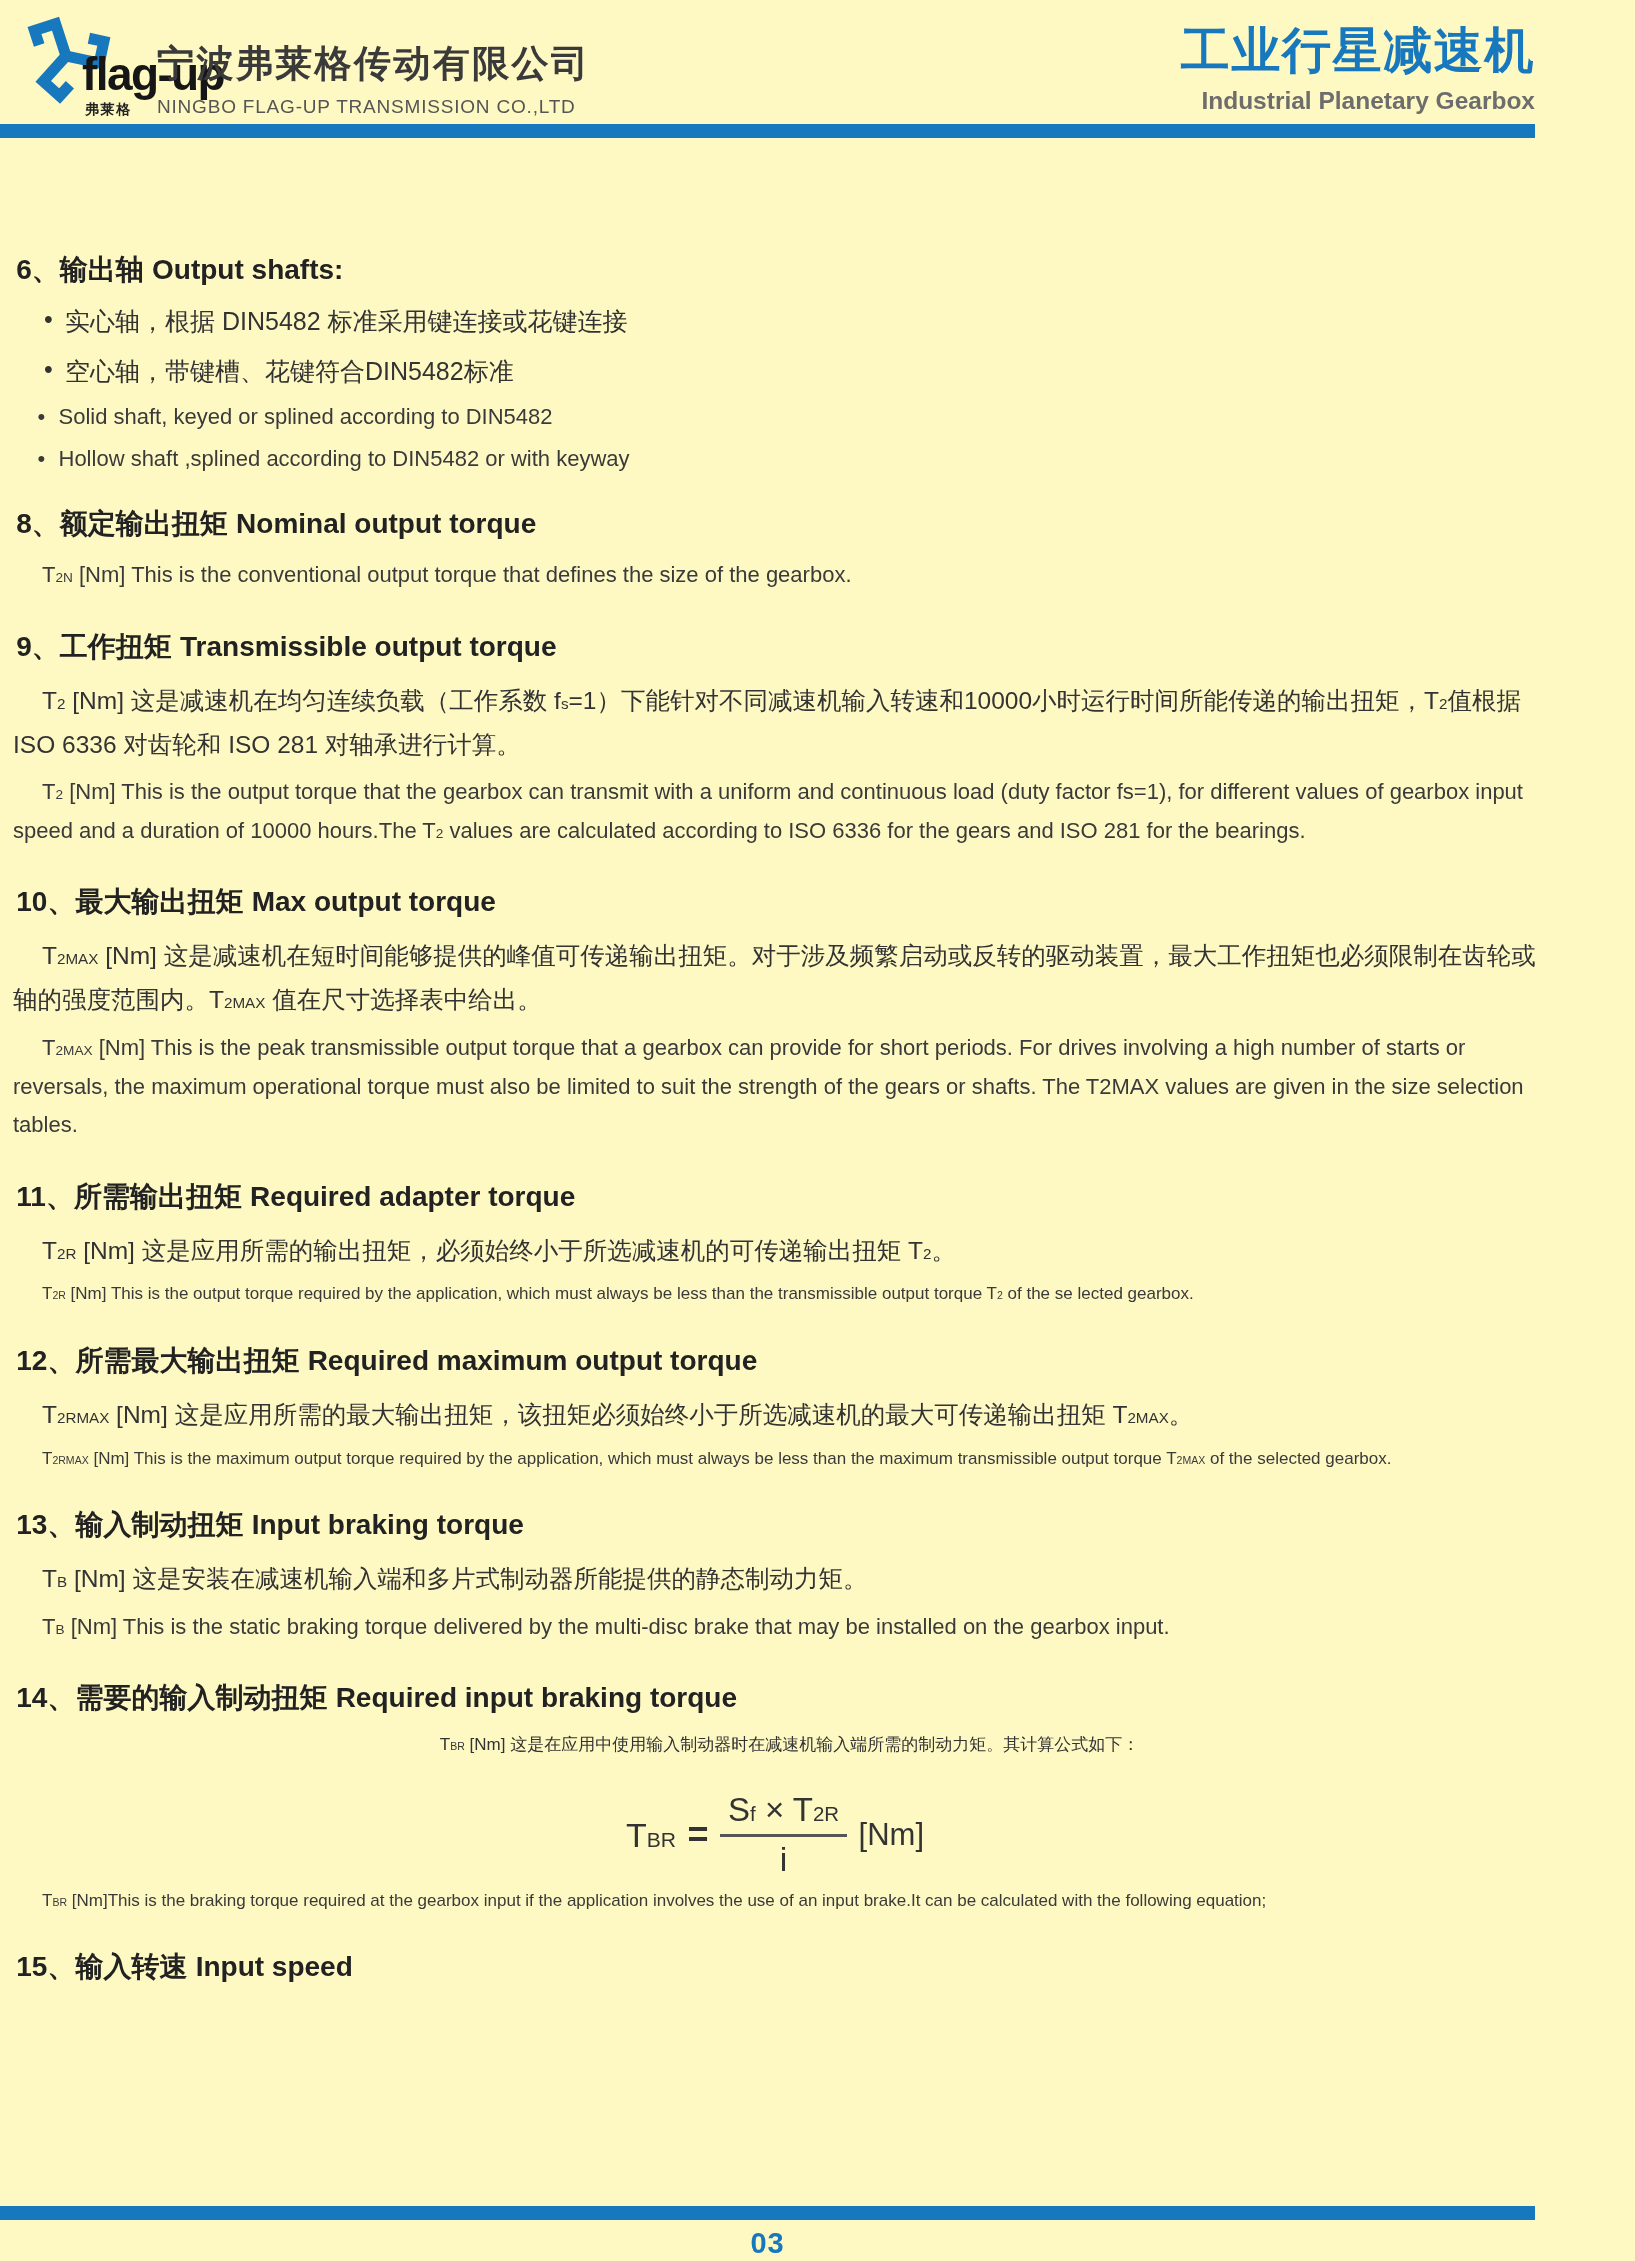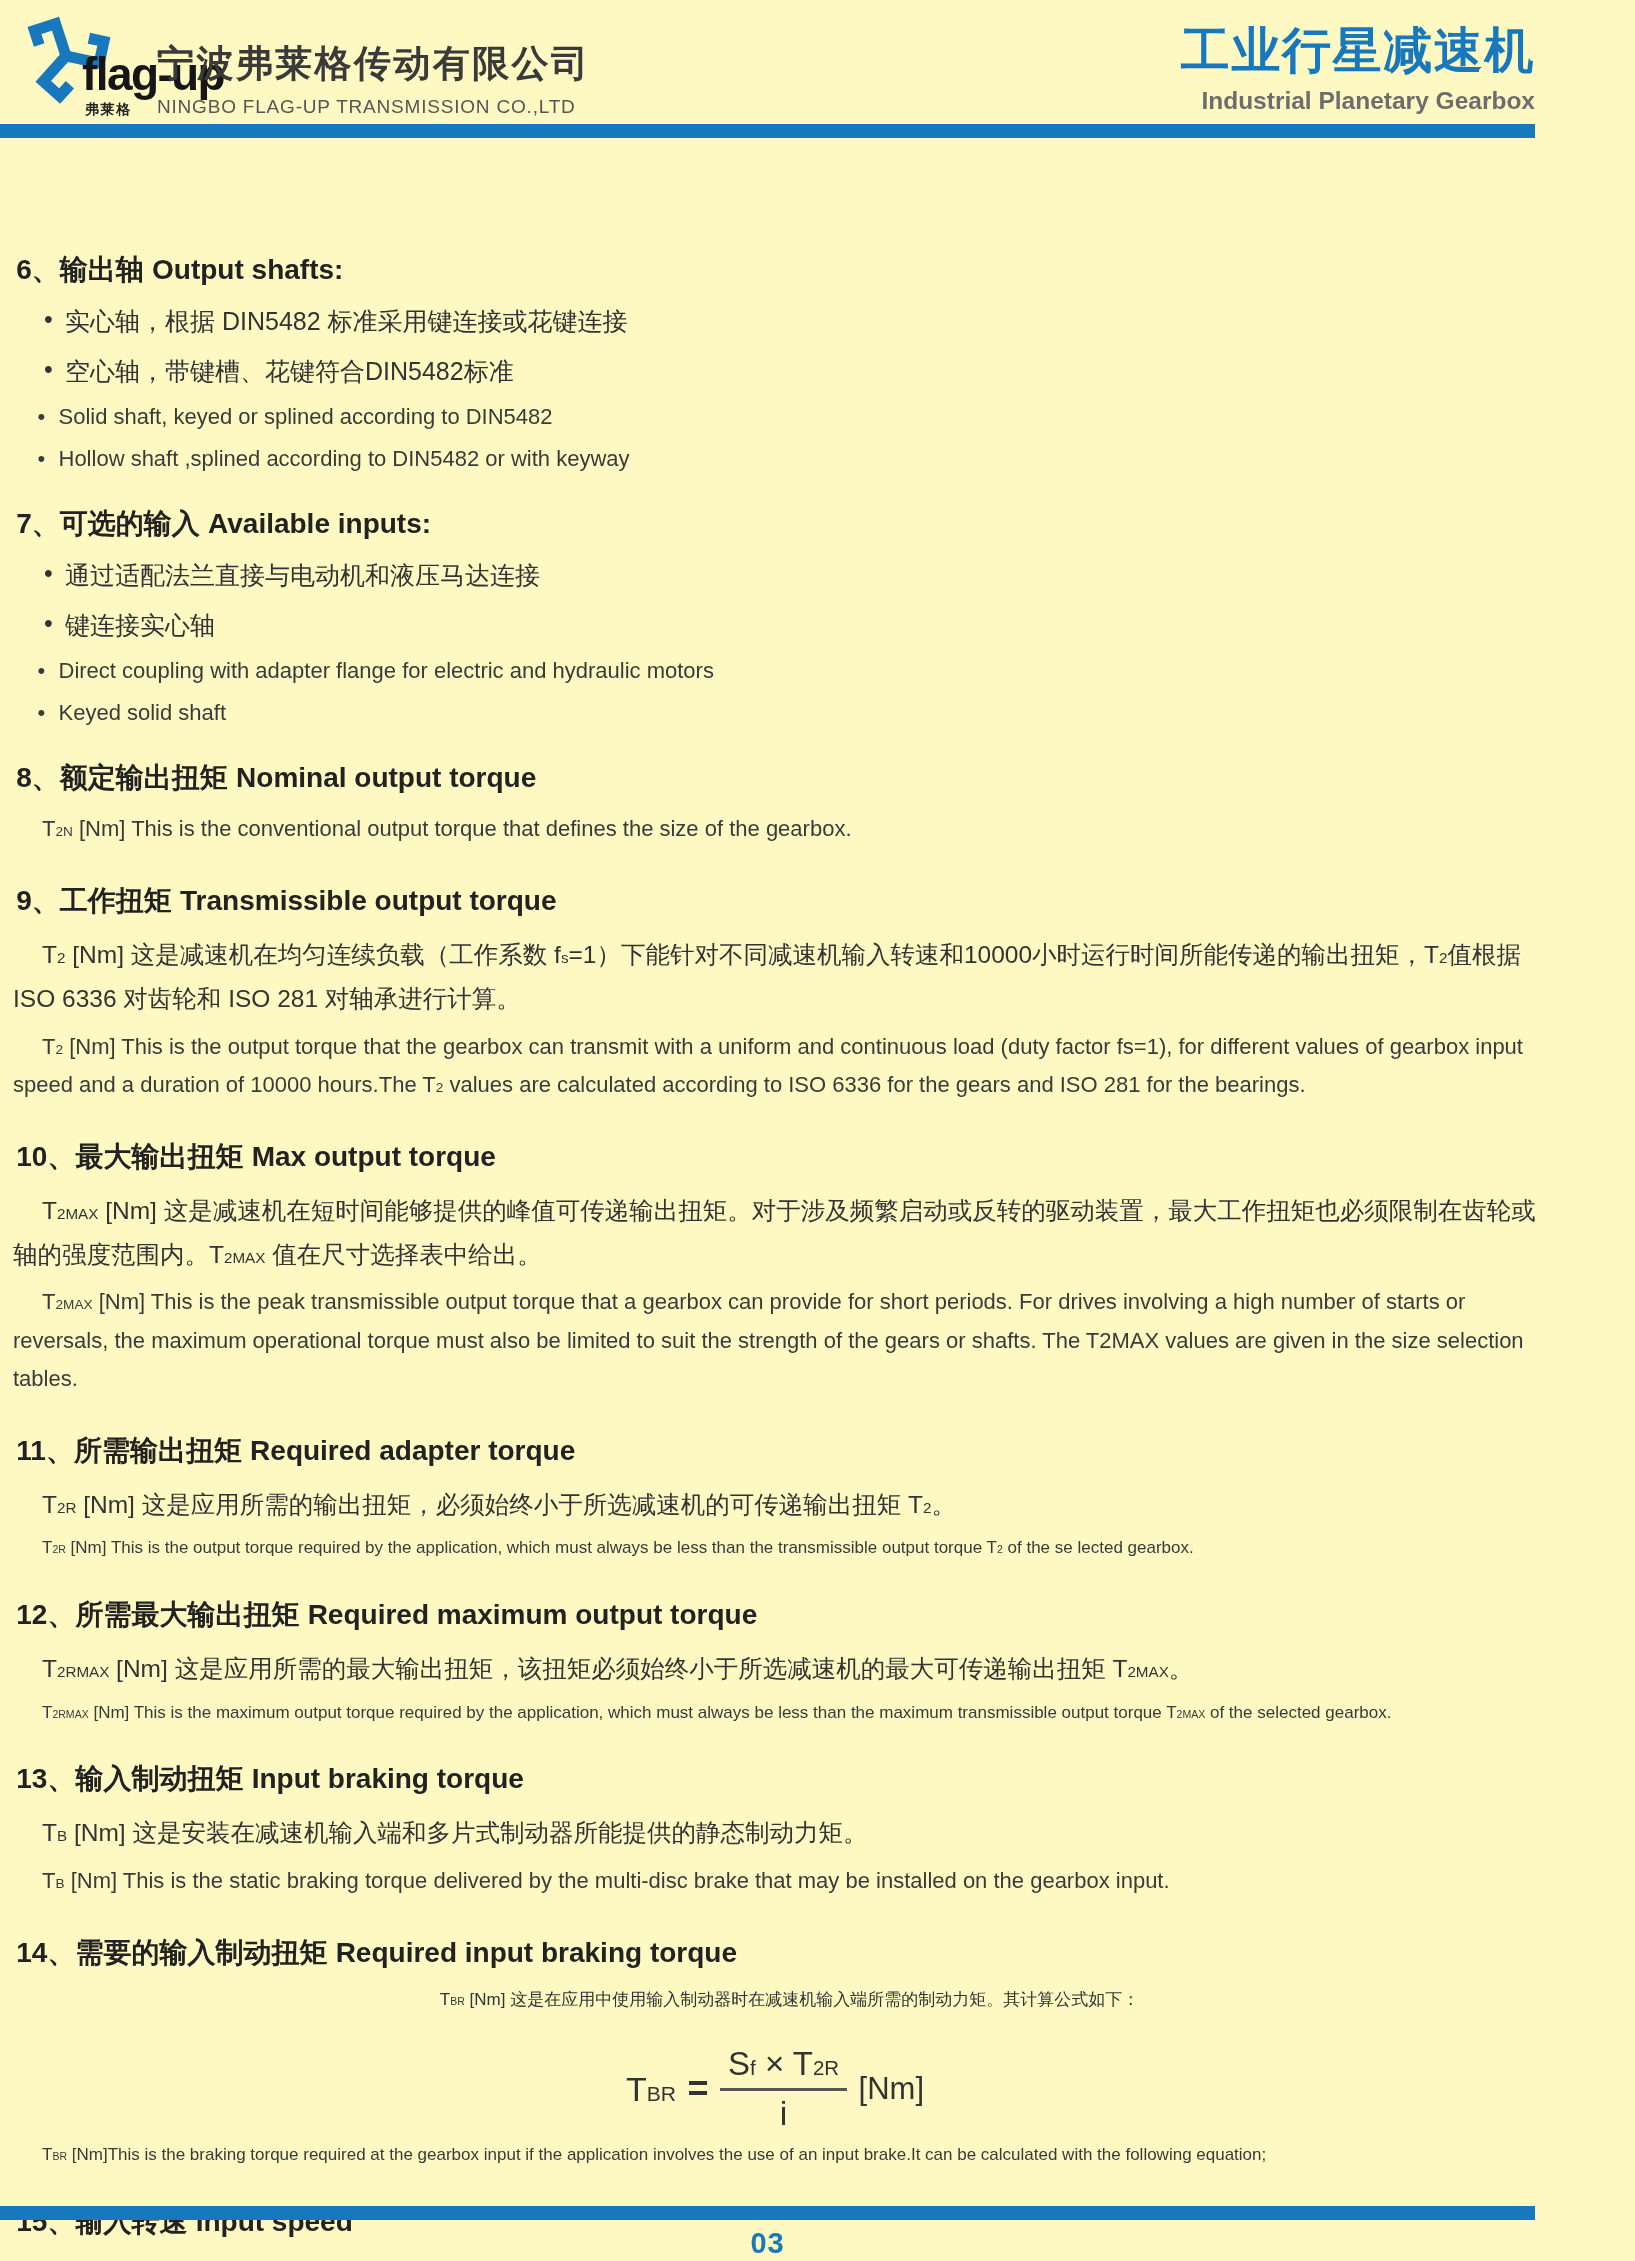--- a/index.html
+++ b/index.html
@@ -87,29 +87,20 @@
     <div class="section">
       <h2 class="sec-h"><span class="h-cn">6、输出轴</span><span class="h-en">Output shafts:</span></h2>
       <ul class="bullets">
         <li class="b-cn">实心轴，根据 DIN5482 标准采用键连接或花键连接</li>
         <li class="b-cn">空心轴，带键槽、花键符合DIN5482标准</li>
         <li class="b-en">Solid shaft, keyed or splined according to DIN5482</li>
         <li class="b-en">Hollow shaft ,splined according to DIN5482 or with keyway</li>
       </ul>
     </div>
 
-    <div class="section">
-      <h2 class="sec-h"><span class="h-cn">7、可选的输入</span><span class="h-en">Available inputs:</span></h2>
-      <ul class="bullets">
-        <li class="b-cn">通过适配法兰直接与电动机和液压马达连接</li>
-        <li class="b-cn">键连接实心轴</li>
-        <li class="b-en">Direct coupling with adapter flange for electric and hydraulic motors</li>
-        <li class="b-en">Keyed solid shaft</li>
-      </ul>
-    </div>
 
     <div class="section">
       <h2 class="sec-h"><span class="h-cn">8、额定输出扭矩</span><span class="h-en">Nominal output torque</span></h2>
       <p class="p-en">T<sub>2N</sub> [Nm] This is the conventional output torque that defines the size of the gearbox.</p>
     </div>
 
     <div class="section">
       <h2 class="sec-h"><span class="h-cn">9、工作扭矩</span><span class="h-en">Transmissible output torque</span></h2>
       <p class="p-cn">T<sub>2</sub> [Nm] 这是减速机在均匀连续负载（工作系数 f<sub>s</sub>=1）下能针对不同减速机输入转速和10000小时运行时间所能传递的输出扭矩，T<sub>2</sub>值根据 ISO 6336 对齿轮和 ISO 281 对轴承进行计算。</p>
       <p class="p-en">T<sub>2</sub> [Nm] This is the output torque that the gearbox can transmit with a uniform and continuous load (duty factor fs=1), for different values of gearbox input speed and a duration of 10000 hours.The T<sub>2</sub> values are calculated according to ISO 6336 for the gears and ISO 281 for the bearings.</p>

